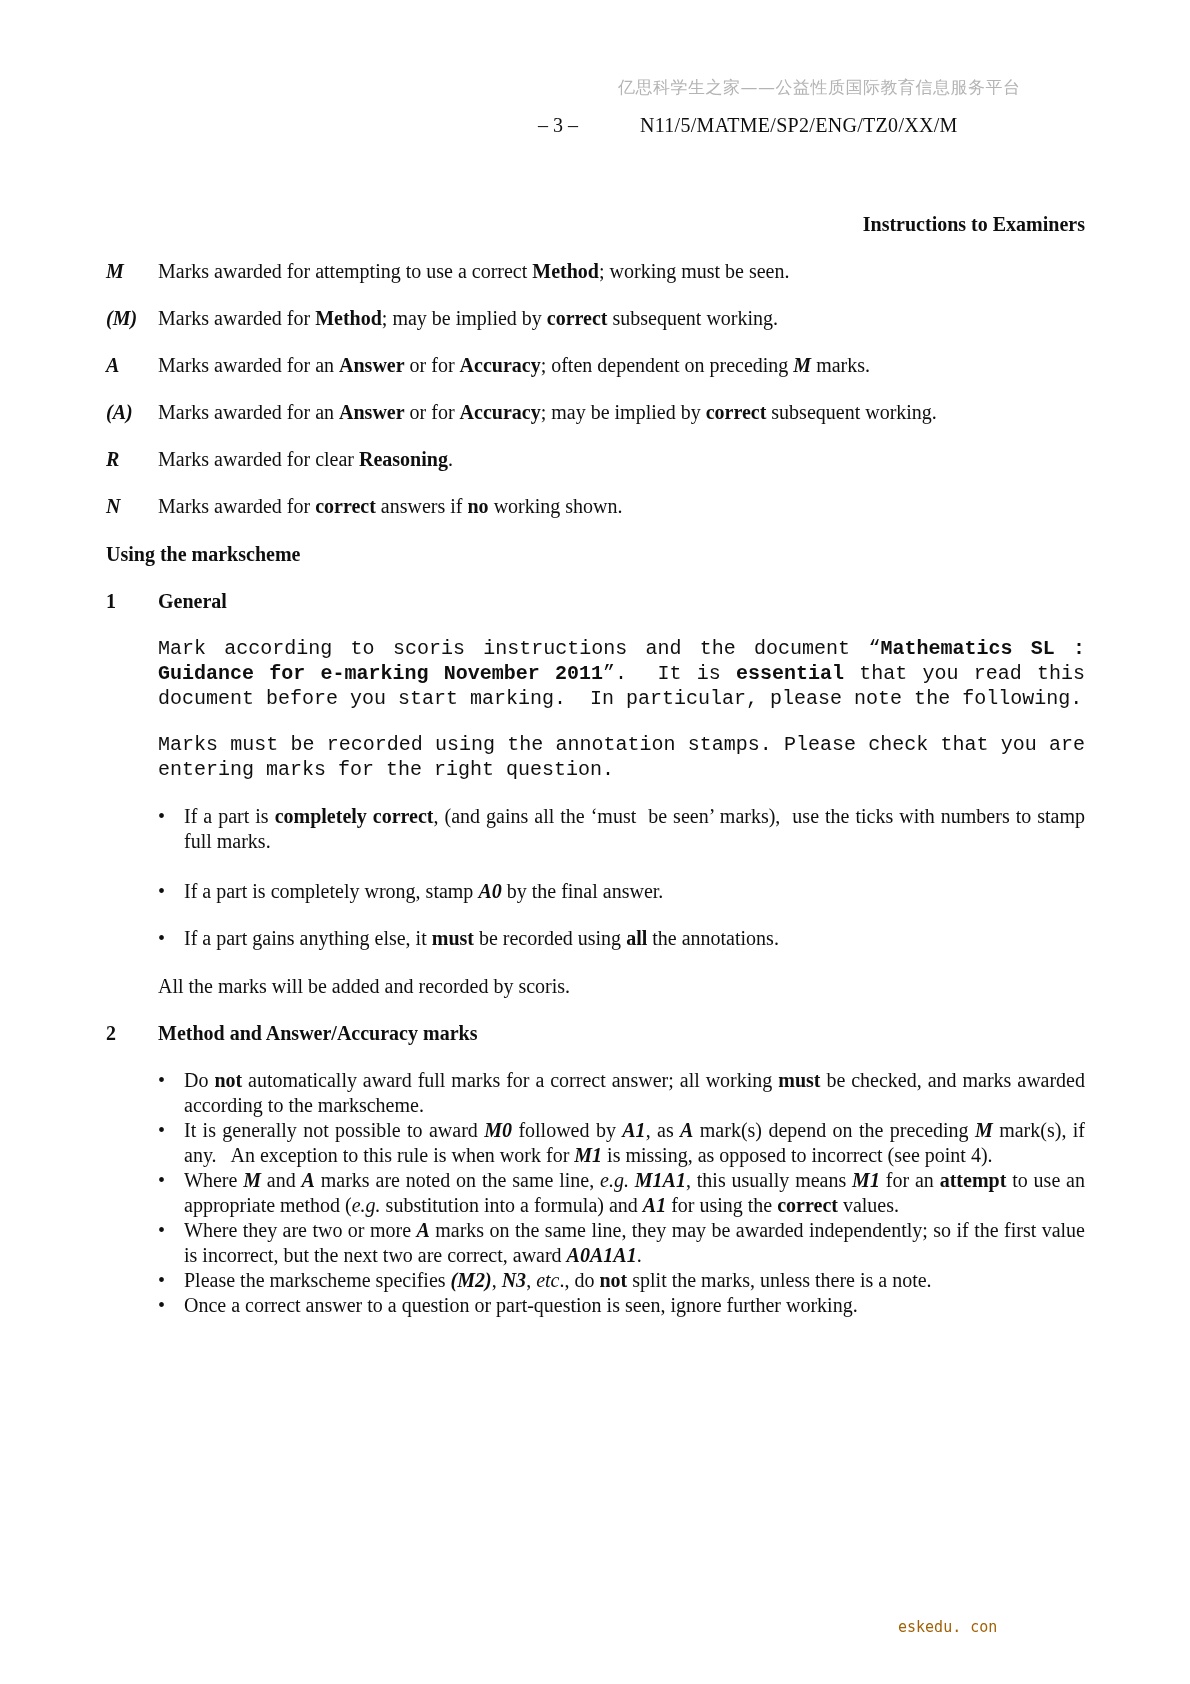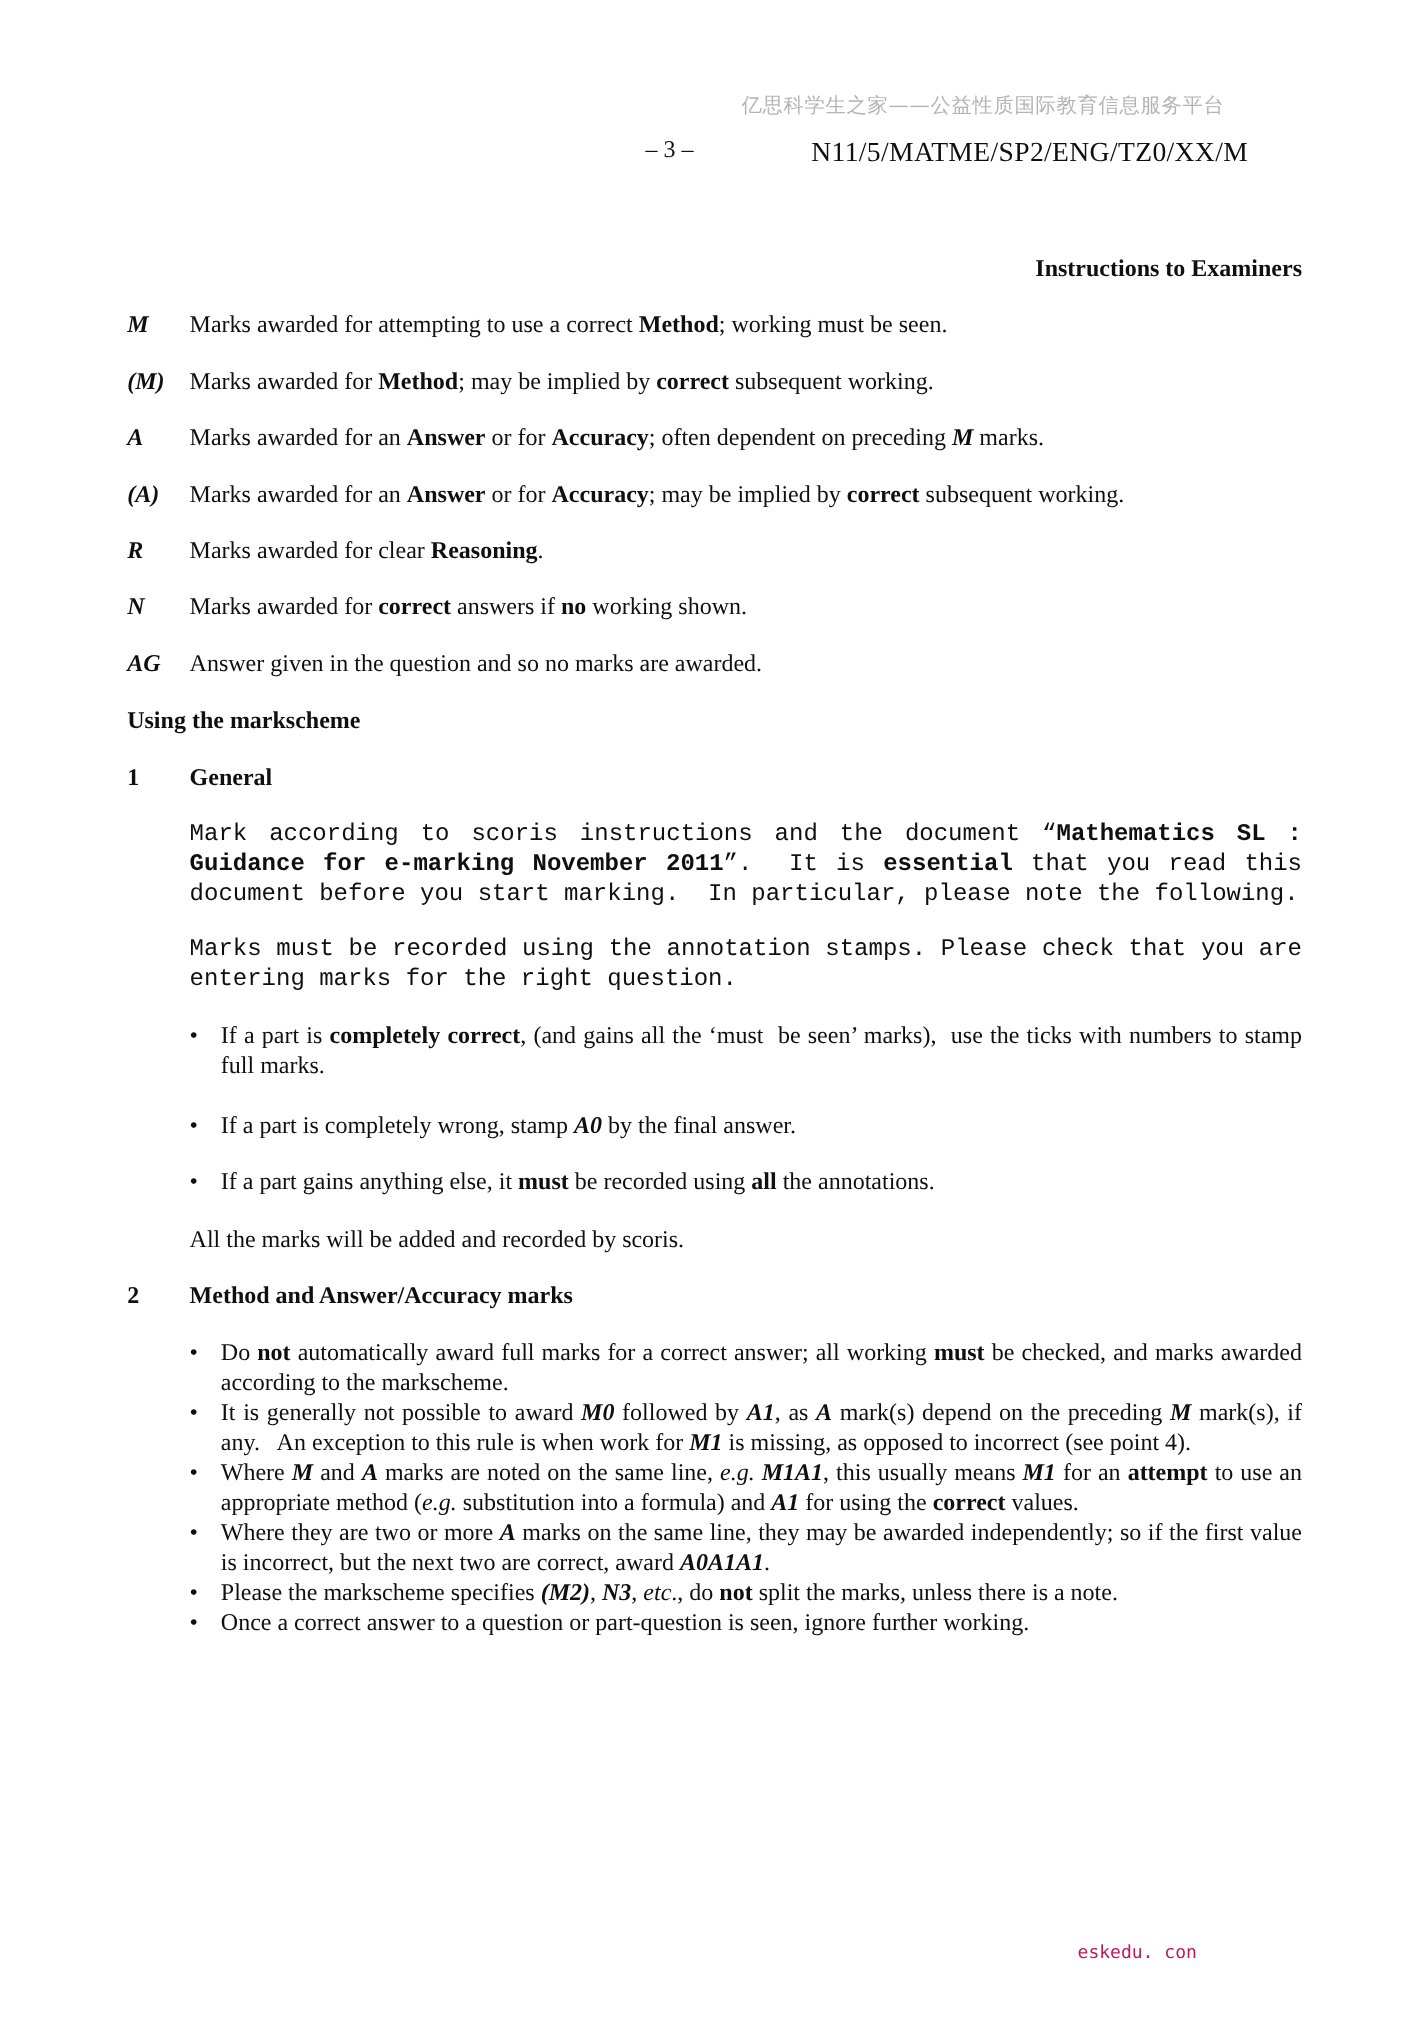--- a/index.html
+++ b/index.html
@@ -13,21 +13,21 @@
     overflow:hidden;
     margin-top:28px;
   }
   .cn-watermark {
     position:absolute; top:48px; left:618px;
     font-family:"DejaVu Sans","Liberation Sans",sans-serif;
     font-size:17px; color:#b4b4b4; letter-spacing:0.5px;
     white-space:nowrap;
   }
   .page-number { position:absolute; top:86px; left:538px; font-size:20px; }
-  .paper-code  { position:absolute; top:86px; left:676px; font-size:23px; letter-spacing:0.3px; }
+  .paper-code  { position:absolute; top:86px; left:640px; font-size:20px; letter-spacing:0.3px; }
   .content {
     position:absolute; top:184px; left:106px; width:979px;
     line-height:25px;
   }
   .doc-title { text-align:right; font-weight:bold; }
   .abbr-heading { font-weight:bold; margin-top:24px; }
   .abbr-row { display:flex; margin-top:22px; }
   .abbr-term { width:52px; flex:none; font-weight:bold; font-style:italic; }
   .abbr-def { flex:1; white-space:pre-wrap; }
   .using-heading { font-weight:bold; margin-top:23px; }
@@ -41,21 +41,21 @@
   .closing { margin-left:52px; margin-top:23px; white-space:pre-wrap; }
   .bullet { display:flex; margin-left:52px; }
   .bullet.mt22 { margin-top:22px; }
   .bullet.mt25 { margin-top:25px; }
   .bullet-marker { width:26px; flex:none; }
   .bullet-text { flex:1; text-align:justify; white-space:pre-wrap; }
   .s2-bullets { margin-top:22px; }
   .footer-mark {
     position:absolute; top:1590px; left:898px;
     font-family:"DejaVu Sans Mono","Liberation Mono",monospace;
-    font-size:15px; color:#be185d;
+    font-size:15px; color:#a16207;
   }
   .rb { font-weight:bold; }
   .ri { font-style:italic; }
 </style>
 </head>
 <body>
 
 <div class="page">
 
   <div class="cn-watermark">亿思科学生之家——公益性质国际教育信息服务平台</div>
@@ -83,24 +83,20 @@
       <span class="abbr-term">(A)</span>
       <span class="abbr-def"><span>Marks awarded for an </span><span class="rb">Answer</span><span> or for </span><span class="rb">Accuracy</span><span>; may be implied by </span><span class="rb">correct</span><span> subsequent working.</span></span>
     </div>
     <div class="abbr-row">
       <span class="abbr-term">R</span>
       <span class="abbr-def"><span>Marks awarded for clear </span><span class="rb">Reasoning</span><span>.</span></span>
     </div>
     <div class="abbr-row">
       <span class="abbr-term">N</span>
       <span class="abbr-def"><span>Marks awarded for </span><span class="rb">correct</span><span> answers if </span><span class="rb">no</span><span> working shown.</span></span>
-    </div>
-    <div class="abbr-row">
-      <span class="abbr-term">AG</span>
-      <span class="abbr-def"><span>Answer given in the question and so no marks are awarded.</span></span>
     </div>
 
     <div class="using-heading">Using the markscheme</div>
 
     <div class="sec-heading">
       <span class="sec-num">1</span>
       <span>General</span>
     </div>
 
     <div class="para first"><span>Mark according to scoris instructions and the document “</span><span class="rb">Mathematics SL : Guidance for e-marking November 2011</span><span>”.  It is </span><span class="rb">essential</span><span> that you read this document before you start marking.  In particular, please note the following.</span></div>

